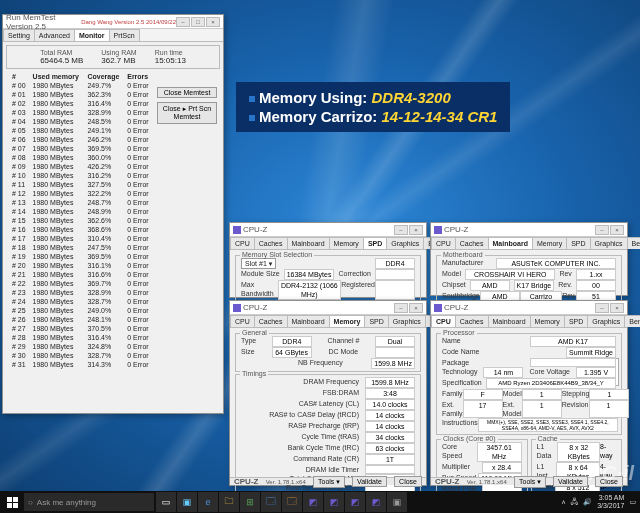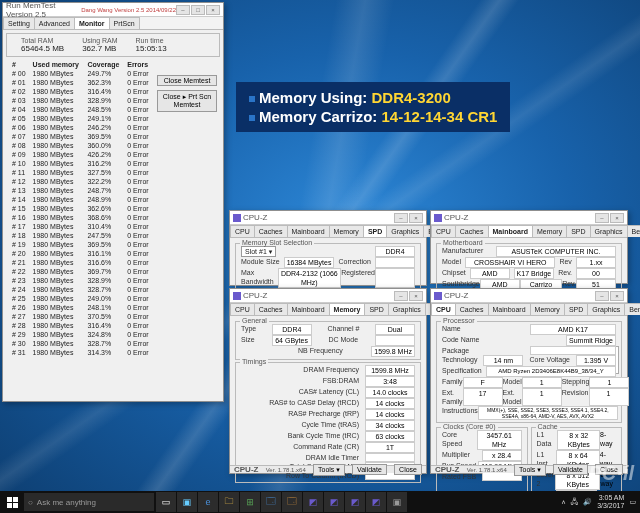--- a/index.html
+++ b/index.html
@@ -3,45 +3,45 @@
 <meta charset="utf-8">
 <style>
 * { margin:0; padding:0; box-sizing:border-box; font-family:"Segoe UI",Tahoma,sans-serif; }
 body { width:640px; height:513px; background:#1b5fa8; position:relative; overflow:hidden; }
 .desktop { width:100%; height:100%; background:radial-gradient(ellipse at 55% 45%, #2d88d8 0%, #1862ab 45%, #0d3d6f 100%); position:relative; }
 .sunray::before { content:""; position:absolute; top:0; left:0; right:0; bottom:0; background:
   linear-gradient(125deg, transparent 48%, rgba(255,255,255,.15) 50%, transparent 52%),
   linear-gradient(100deg, transparent 46%, rgba(255,255,255,.12) 50%, transparent 54%),
   linear-gradient(145deg, transparent 48%, rgba(255,255,255,.10) 50%, transparent 52%);
   pointer-events:none; }
-.win { position:absolute; background:#f0f0f0; border:1px solid #8f8f8f; box-shadow:2px 2px 6px rgba(0,0,0,.3); font-size:8px; color:#222; }
+.win { position:absolute; background:#f0f0f0; border:1px solid #8f8f8f; box-shadow:2px 2px 6px rgba(0,0,0,.3); font-size:8px; color:#222;margin-top:12px; }
 .titlebar { height:14px; background:#fff; border-bottom:1px solid #ccc; display:flex; align-items:center; padding:0 3px; font-size:8px; color:#555; }
 .titlebar .title { flex:1; }
 .titlebar .btns { display:flex; gap:1px; }
 .titlebar .btns span { width:14px; height:10px; background:#e5e5e5; border:1px solid #bbb; display:flex; align-items:center; justify-content:center; font-size:6px; }
 .titlebar .btns span.close { background:#e5e5e5; }
 .tabs { display:flex; border-bottom:1px solid #bbb; background:#f3f3f3; font-size:7px; }
 .tabs span { padding:2px 4px; border:1px solid #bbb; border-bottom:none; background:#e8e8e8; margin-right:-1px; cursor:pointer; }
 .tabs span.active { background:#fff; font-weight:bold; }
 .panel { padding:3px 5px; }
 .kv { display:flex; justify-content:space-between; padding:0 2px; font-size:7px; line-height:9px; }
 .kv .k { color:#333; }
 .kv .v { color:#000; background:#fff; border:1px solid #ccc; padding:0 2px; min-width:40px; text-align:center; }
 .kv .vplain { color:#000; }
 .group { border:1px solid #bbb; margin:2px 0; padding:2px 3px; position:relative; }
 .group .lgd { position:absolute; top:-5px; left:4px; background:#f0f0f0; padding:0 2px; font-size:7px; color:#555; }
 .btn { background:#e6e6e6; border:1px solid #999; padding:1px 4px; font-size:7px; cursor:pointer; }
 .callout { position:absolute; background:#0a2f66; border:1px solid #0a2f66; padding:6px 12px; color:#fff; }
 .callout h2 { font-size:15px; font-weight:bold;}
-.callout h2 .y { color:#ffd633; }
+.callout h2 .y { color:#ffd633;font-style:italic; }
 .callout .bullet { display:inline-block; width:6px; height:6px; background:#2a74c7; margin-right:4px; vertical-align:middle; }
 
 .mt-table { width:100%; font-size:7px; border-collapse:collapse; }
 .mt-table th, .mt-table td { padding:0 3px; text-align:left; line-height:9px; }
-.mt-head { display:flex; gap:18px; padding:3px 14px; font-size:8px; border:1px solid #bbb; margin:3px; }
+.mt-head { display:flex; gap:18px; padding:3px 14px; font-size:8px; border:1px solid #bbb; margin:3px;justify-content:center; }
 .mt-head div { display:flex; flex-direction:column; }
 .mt-head .lbl { color:#555; font-size:7px; }
 .mt-btns { position:absolute; right:6px; top:72px; display:flex; flex-direction:column; gap:4px; }
 .mt-btns .btn { width:60px; text-align:center; }
 .footer { position:absolute; bottom:0; left:0; right:0; height:8px; background:#eaeaea; border-top:1px solid #bbb; font-size:6px; color:#555; display:flex; justify-content:space-between; align-items:center; padding:0 4px; }
 .logo { display:flex; align-items:center; justify-content:center; font-size:8px; font-weight:bold; color:#555; }
 .amd { position:absolute; right:8px; top:30px; width:28px; height:28px; background:#fff; border:1px solid #aaa; font-size:6px; font-weight:bold; color:#333; display:flex; flex-direction:column; align-items:center; justify-content:center; }
 
 .taskbar { position:absolute; bottom:0; left:0; right:0; height:22px; background:#101010; display:flex; align-items:center; color:#fff; font-size:8px; }
 .taskbar .startbtn { width:24px; height:22px; display:flex; align-items:center; justify-content:center; }

